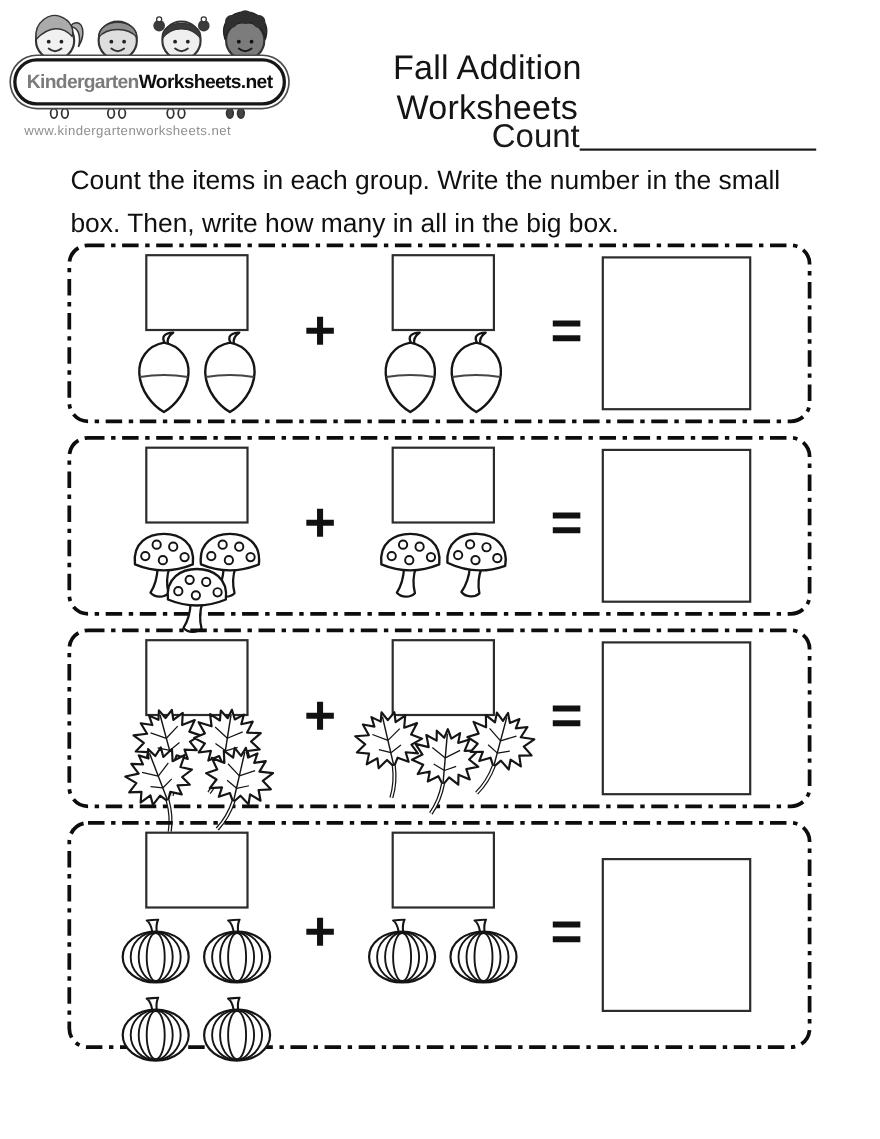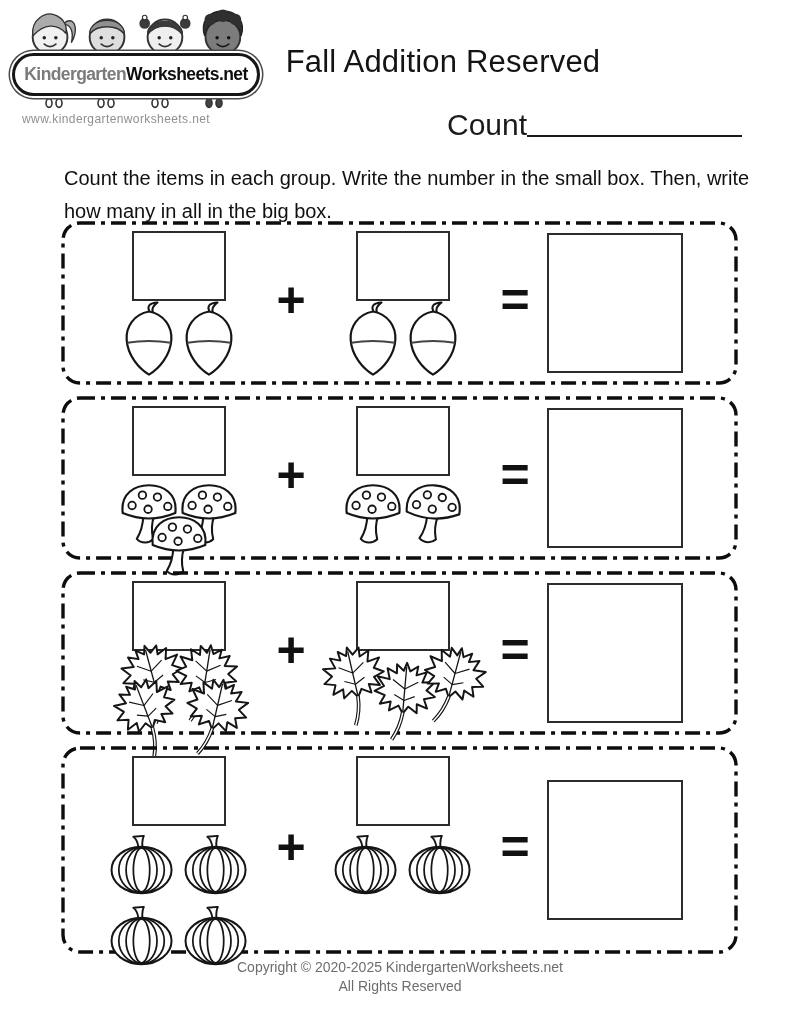--- a/index.html
+++ b/index.html
@@ -44,22 +44,22 @@
 
   .name-line {
     position: absolute; left: 447px; right: 58px; top: 108px;
     display: flex; align-items: flex-end;
     font-size: 30px; color: #1a1a1a;
   }
   .name-label { line-height: 1.1; }
   .name-rule { flex: 1; border-bottom: 2.5px solid #1a1a1a; margin-bottom: 4px; height: 1px; }
 
   .instructions {
-    position: absolute; left: 64px; top: 162px; width: 692px;
-    font-size: 20px; line-height: 1.63; color: #101010;
+    position: absolute; left: 64px; top: 145px; width: 692px;
+    font-size: 24px; line-height: 1.63; color: #101010;
   }
 
   
   .problems {
     position: absolute; left: 61px; top: 221px; width: 677px;
     display: flex; flex-direction: column; gap: 11px;
   }
   .problem-row {
     position: relative;
     height: 164px;
@@ -225,21 +225,21 @@
           <ellipse cx="124" cy="6" rx="3" ry="4.4"></ellipse>
             <ellipse cx="134" cy="6" rx="3" ry="4.4"></ellipse>
           <ellipse cx="178" cy="6" rx="3" ry="4.4" fill="#444"></ellipse>
             <ellipse cx="188" cy="6" rx="3" ry="4.4" fill="#444"></ellipse>
         </g>
       </svg>
     </div>
 
     <div class="site-url">www.kindergartenworksheets.net</div>
 
-    <h1 class="title">Fall Addition Reserved</h1>
+    <h1 class="title">Fall Addition Worksheets</h1>
 
     <div class="name-line">
       <span class="name-label">Count</span>
       <span class="name-rule"></span>
     </div>
   </header>
 
   <p class="instructions">Count the items in each group. Write the number in the small box. Then, write how many in all in the big box.</p>
 
   <main class="problems" id="problems">
@@ -376,18 +376,14 @@
             <svg class="item item-pumpkin">
               <use href="#icon-pumpkin"></use>
             </svg>
           </div>
     </div>
     <div class="op">=</div>
     <div class="big-box"></div>
   </section>
     </main>
 
-  <footer class="footer">
-    <div>Copyright © 2020-2025 KindergartenWorksheets.net</div>
-    <div>All Rights Reserved</div>
-  </footer>
 
 </div>
 
 </body></html>

